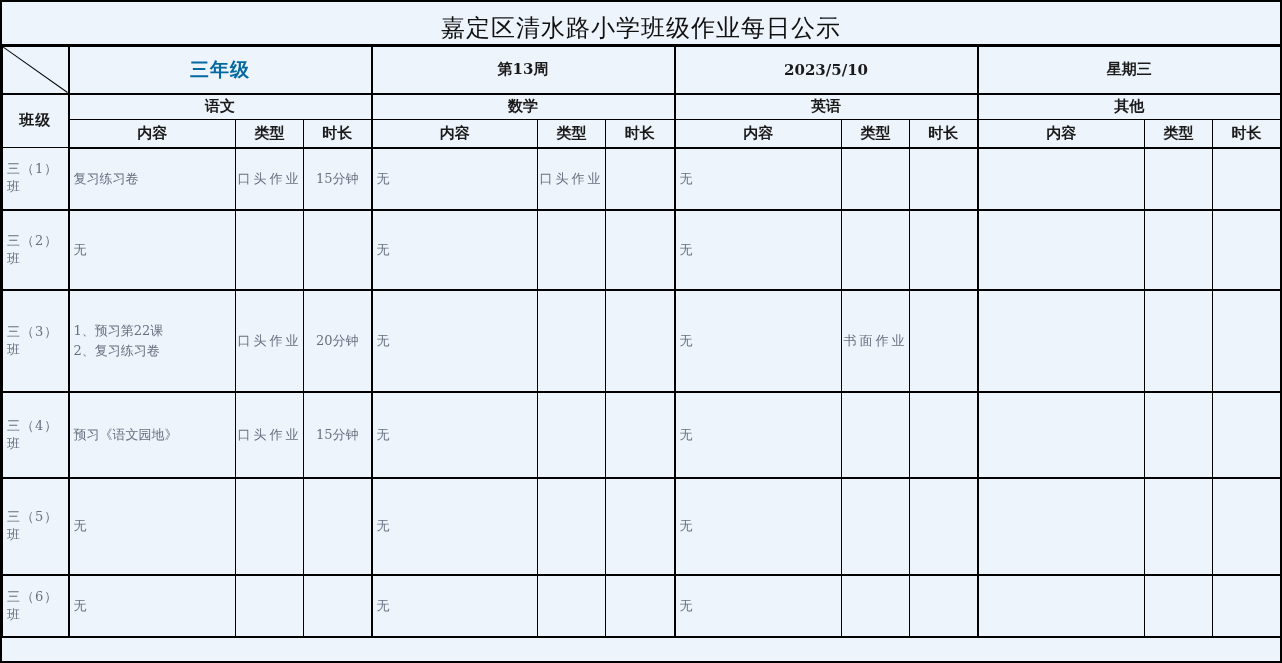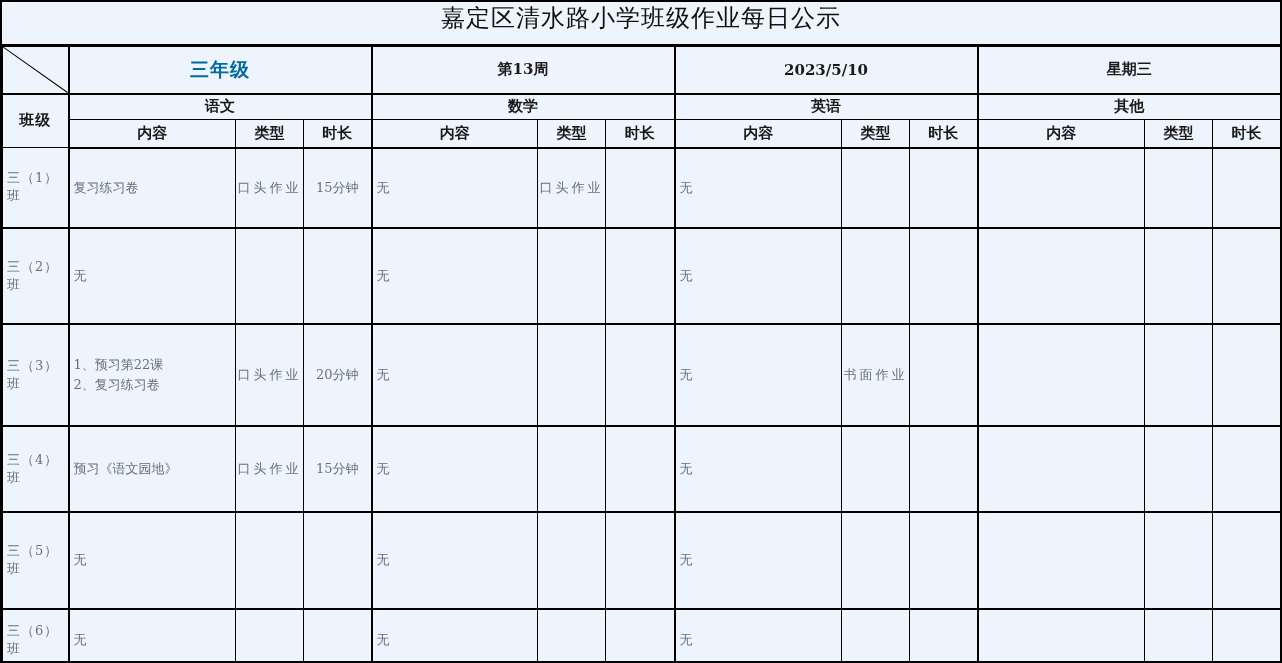--- a/index.html
+++ b/index.html
@@ -14,21 +14,21 @@
     box-sizing: border-box;
     border: 2px solid #000;
     background: #eef4fb;
     overflow: hidden;
   }
   #title-bar {
     height: 42px;
     box-sizing: content-box;
     border-bottom: 2px solid #000;
     display: flex;
-    align-items: flex-start;
+    align-items: flex-end;
     justify-content: center;
   }
   #title-bar .title-text {
     font-size: 24px;
     color: #111;
     letter-spacing: 1px;
   }
   table {
     border-collapse: collapse;
     table-layout: fixed;
@@ -158,37 +158,37 @@
       <td class="hdr">类型</td>
       <td class="hdr">时长</td>
       <td class="hdr g-start">内容</td>
       <td class="hdr">类型</td>
       <td class="hdr">时长</td>
       <td class="hdr g-start">内容</td>
       <td class="hdr">类型</td>
       <td class="hdr">时长</td>
     </tr>
 
-    <tr class="data" style="height:80px">
+    <tr class="data" style="height:62px">
       <td class="data-text label-cell class-col">三（1）班</td>
       <td class="data-text content-cell">复习练习卷</td>
       <td class="data-text type-cell">口头作业</td>
       <td class="data-text dur-cell">15分钟</td>
       <td class="data-text content-cell g-start">无</td>
       <td class="data-text type-cell">口头作业</td>
       <td class="data-text dur-cell"></td>
       <td class="data-text content-cell g-start">无</td>
       <td class="data-text type-cell"></td>
       <td class="data-text dur-cell"></td>
       <td class="data-text content-cell g-start"></td>
       <td class="data-text type-cell"></td>
       <td class="data-text dur-cell"></td>
     </tr>
 
-    <tr class="data" style="height:96px">
+    <tr class="data" style="height:80px">
       <td class="data-text label-cell class-col">三（2）班</td>
       <td class="data-text content-cell">无</td>
       <td class="data-text type-cell"></td>
       <td class="data-text dur-cell"></td>
       <td class="data-text content-cell g-start">无</td>
       <td class="data-text type-cell"></td>
       <td class="data-text dur-cell"></td>
       <td class="data-text content-cell g-start">无</td>
       <td class="data-text type-cell"></td>
       <td class="data-text dur-cell"></td>

